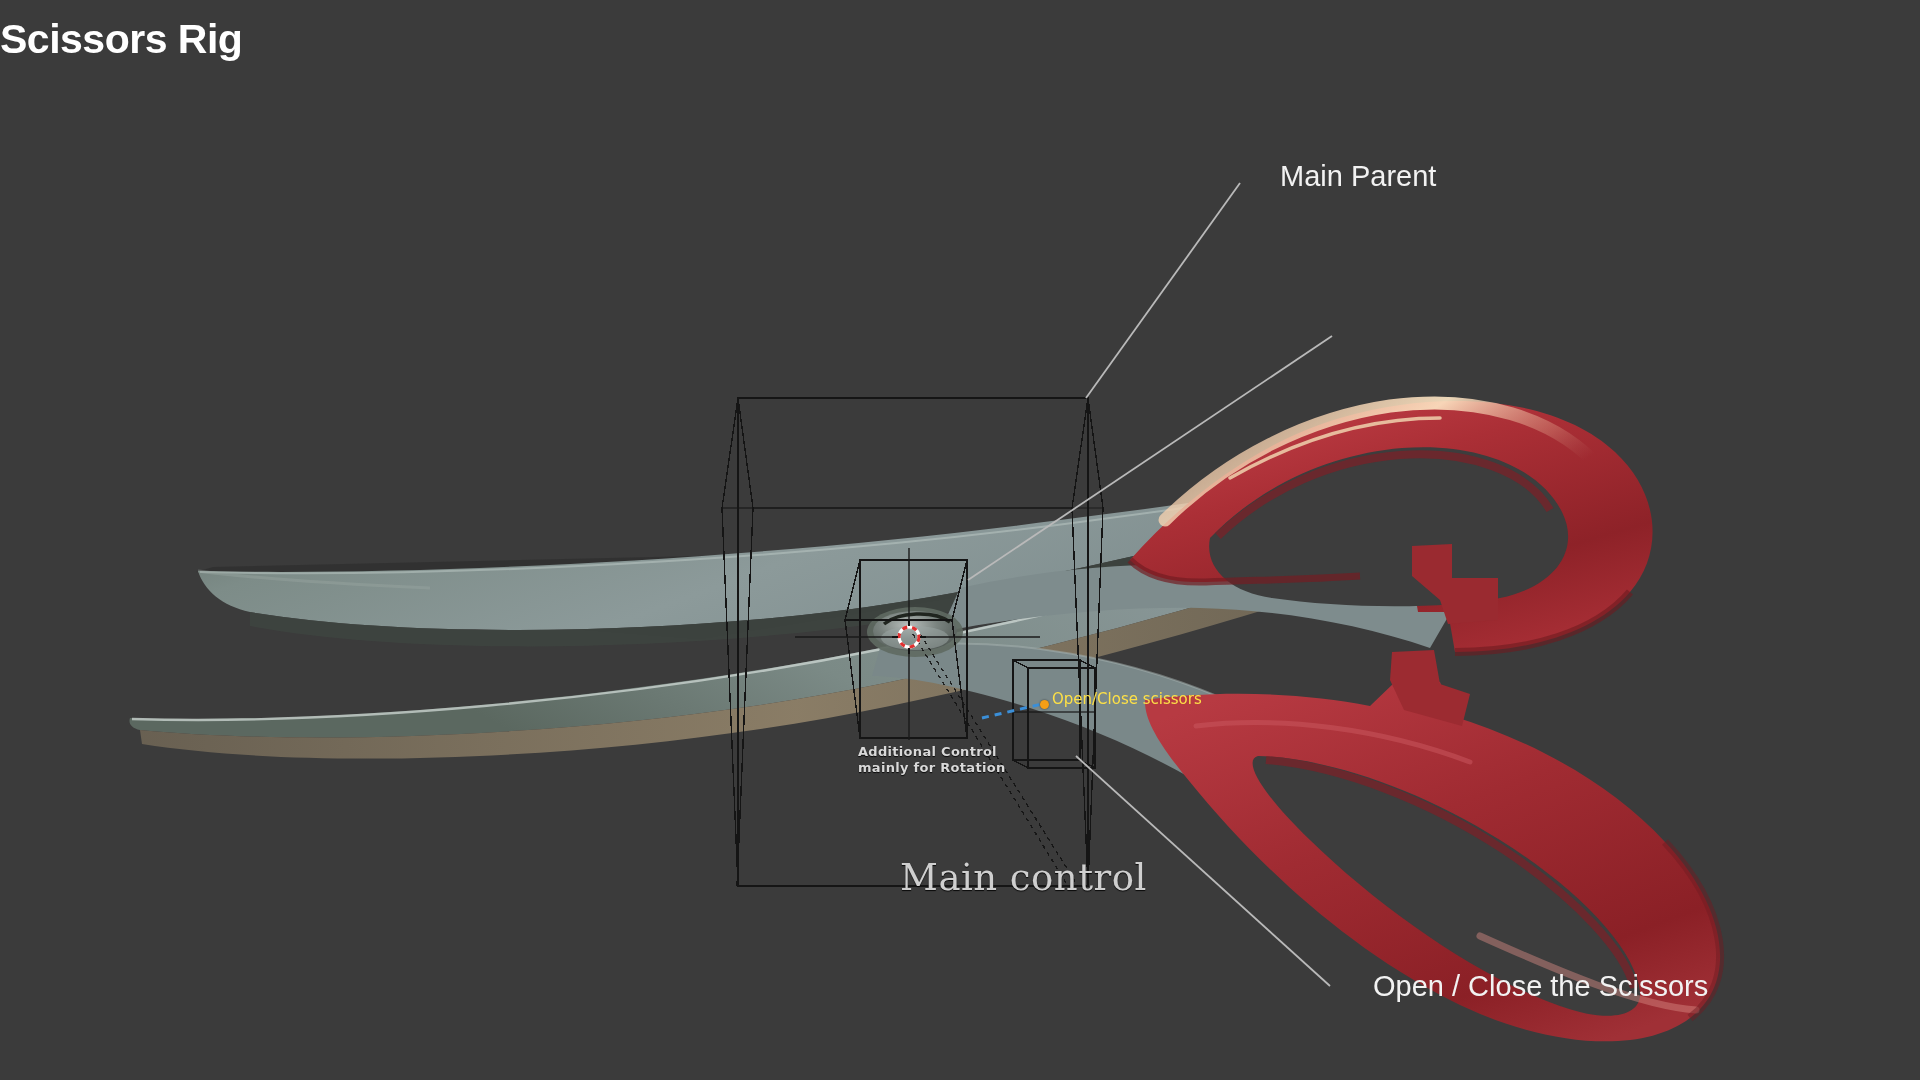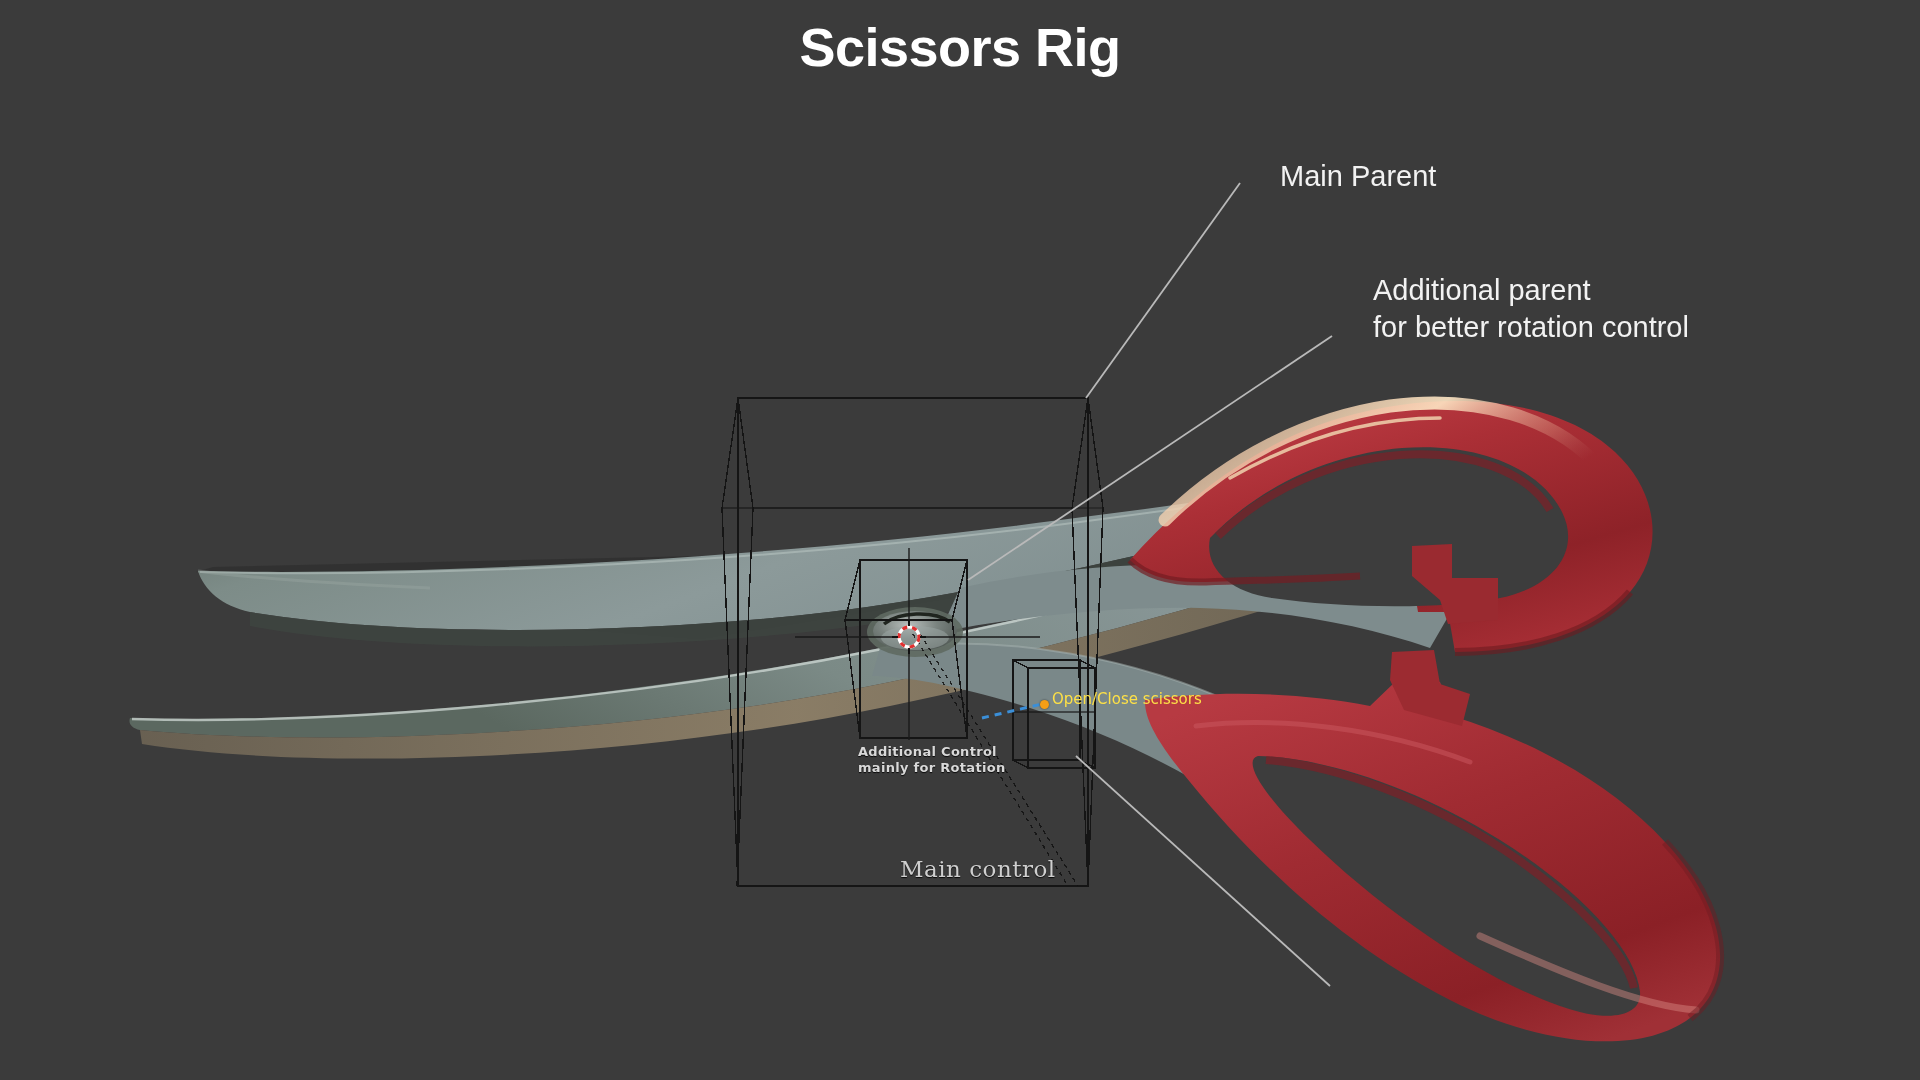--- a/index.html
+++ b/index.html
@@ -12,23 +12,23 @@
   #stage {
     position:relative;
     width:1920px; height:1080px;
     background:#3b3b3b;
   }
 
   
   #title {
     position:absolute;
     top:16px; left:0; width:1920px;
-    text-align:center;
+    text-align:left;
     color:#ffffff;
-    font-size:54px;
+    font-size:41px;
     font-weight:bold;
     letter-spacing:-0.5px;
     line-height:1.15;
   }
 
   
   .annot {
     position:absolute;
     color:#f2f2f2;
     font-size:29px;
@@ -63,21 +63,21 @@
     margin-top:32px;
   }
   #lbl-open-close {
     left:1052px; top:690px;
     font-size:15px; color:#fde047;
     text-shadow:none;
     font-weight:normal;
   }
   #lbl-main-control {
     left:900px; top:855px;
-    font-size:23px; color:#cfcfcf;
+    font-size:37px; color:#cfcfcf;
     letter-spacing:.5px;
     font-family:"DejaVu Serif", serif;
     font-weight:normal;
   }
 
   
   #dot-openclose {
     position:absolute;
     left:1040px; top:700px;
     width:9px; height:9px;
@@ -314,17 +314,16 @@
   <svg id="leaders" viewBox="0 0 1920 1080" xmlns="http://www.w3.org/2000/svg">
     <line x1="1240" y1="183" x2="1086" y2="398" stroke="#b9b9b9" stroke-width="1.8"></line>
     <line x1="1332" y1="336" x2="968" y2="580" stroke="#b9b9b9" stroke-width="1.8"></line>
     <line x1="1330" y1="986" x2="1076" y2="756" stroke="#b9b9b9" stroke-width="1.8"></line>
   </svg>
 
   <div id="title">Scissors Rig</div>
 
   <div class="annot" id="annot-main-parent">Main Parent</div>
 
-  <div class="annot" id="annot-additional">Additional parent
-for better rotation control</div>
-
+
+  <div class="annot" id="annot-openclose">Open / Close the Scissors</div>
 
 </div>
 
 </body></html>

